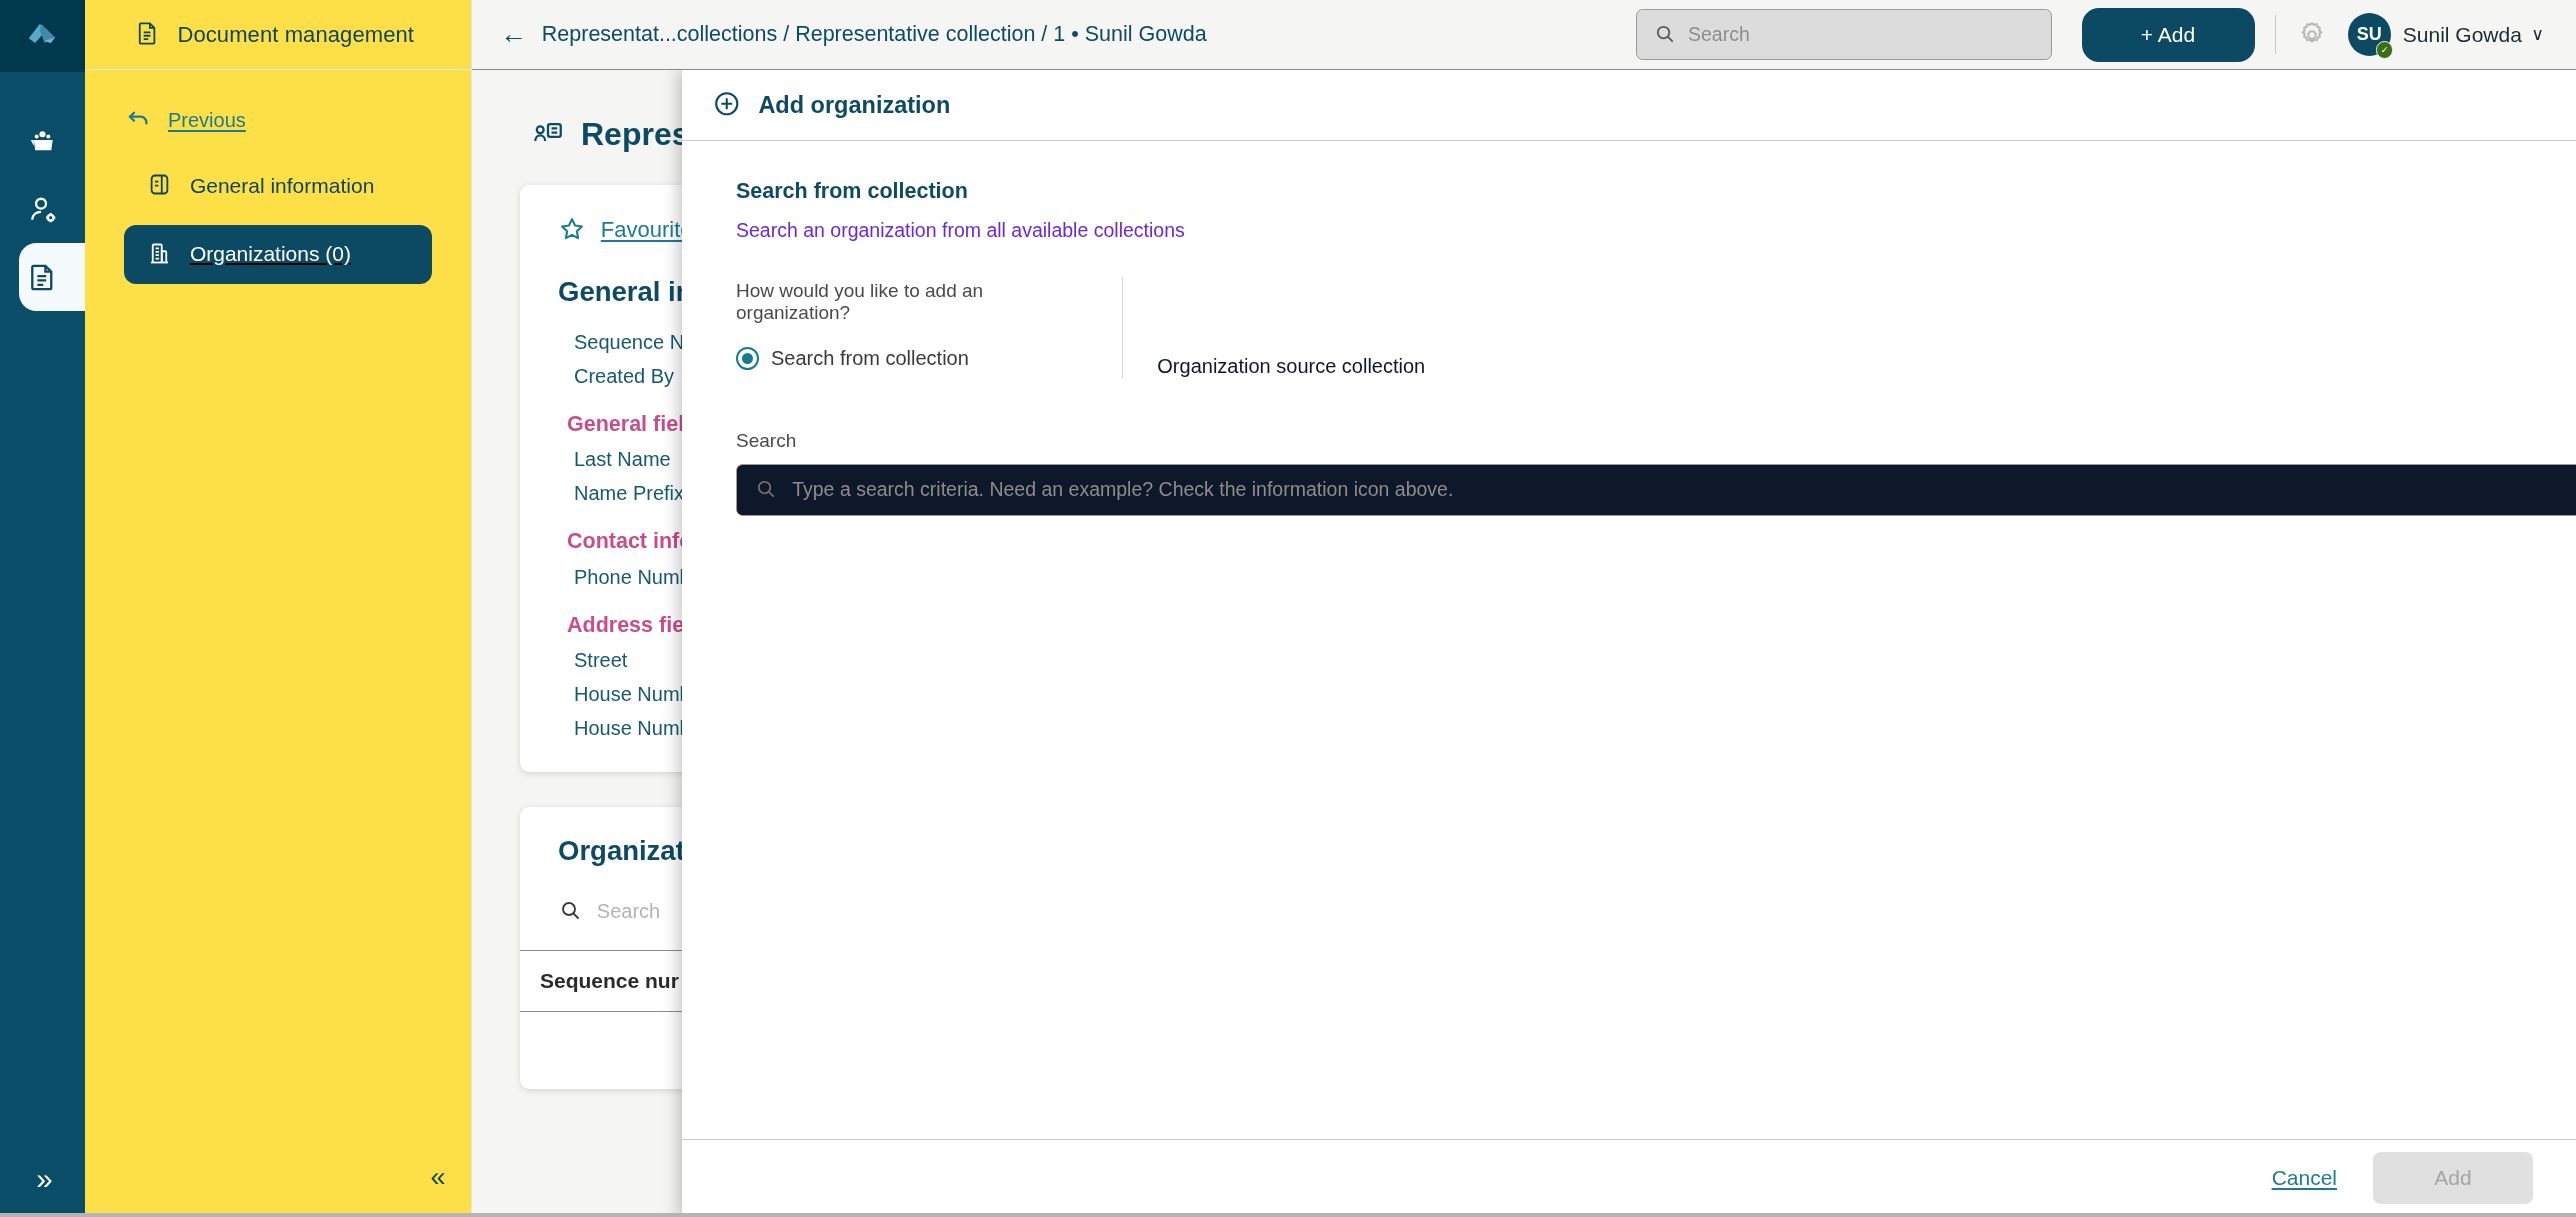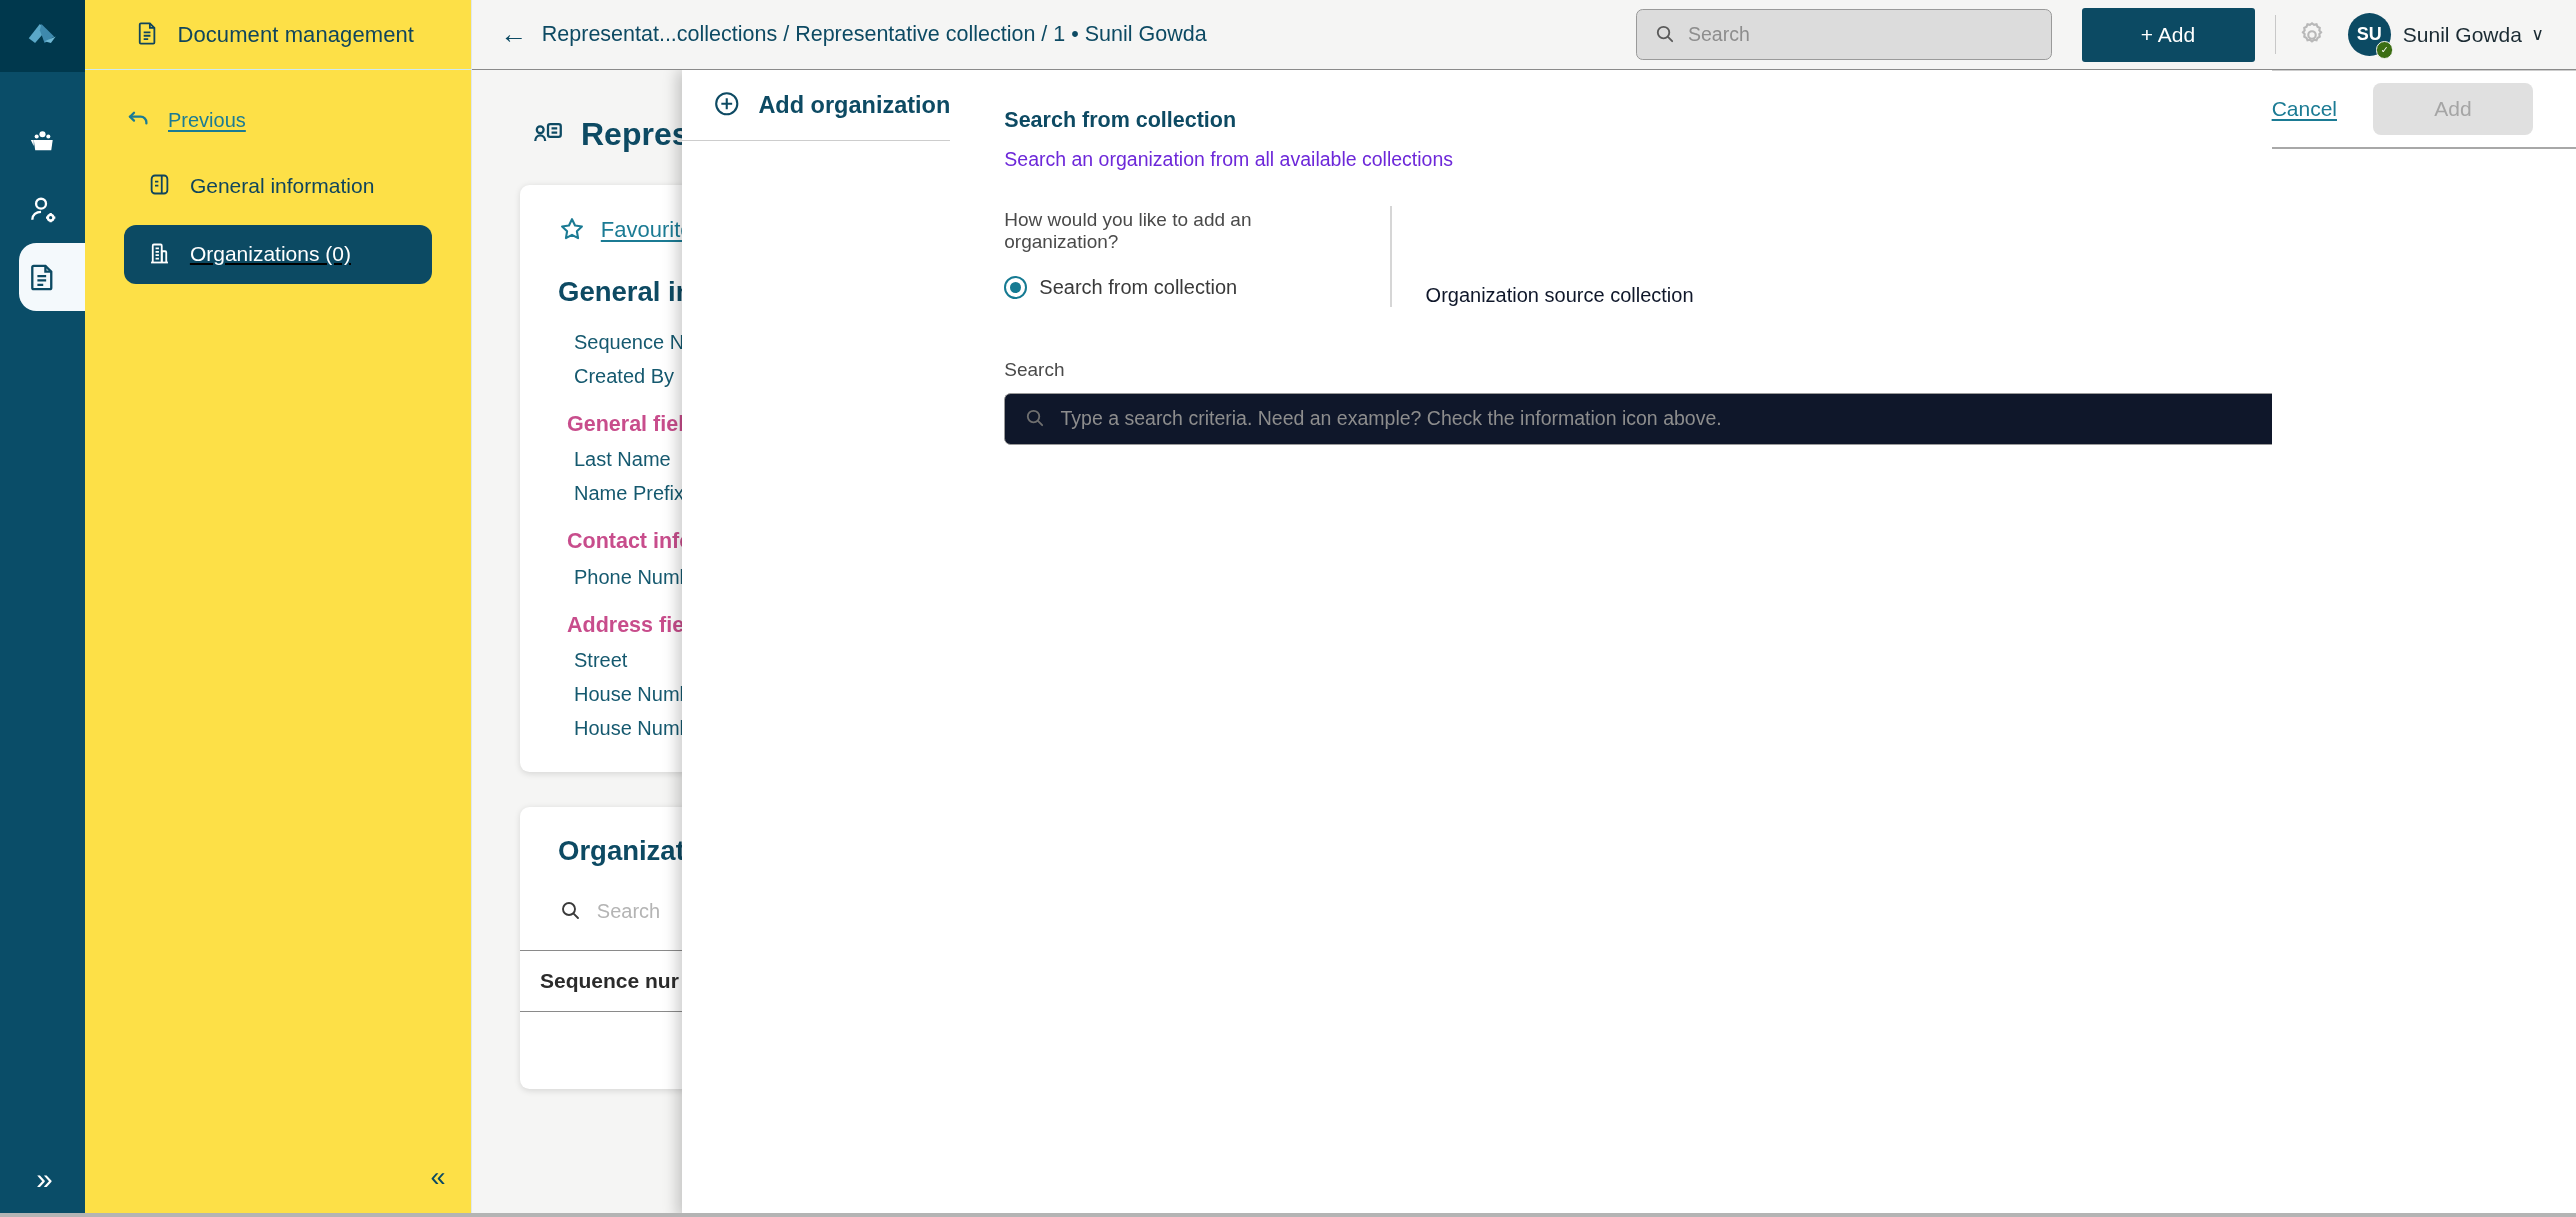--- a/index.html
+++ b/index.html
@@ -117,21 +117,21 @@
   }
   .top-search input {
     border: none; outline: none; background: transparent;
     font-size: 19.5px; color: #5a5a5a; width: 100%;
     font-family: "Liberation Sans", sans-serif;
   }
   .top-search input::placeholder { color: #8d8d8d; }
   .add-btn {
     height: 54px; min-width: 173px;
     background: #0c4a63; color: #ffffff;
-    border: none; border-radius: 3px;
+    border: none; border-radius: 17px;
     font-size: 21px; font-family: "Liberation Sans", sans-serif;
     display: flex; align-items: center; justify-content: center; gap: 8px;
     cursor: pointer;
   }
   .top-divider {
     width: 1.3px; height: 39px; background: #c8c8c8;
     margin: 0 20px;
   }
   .gear-btn { cursor: pointer; display: flex; align-items: center; }
   .avatar-wrap {
@@ -226,21 +226,21 @@
     font-size: 21px; font-weight: bold; color: #2b2b2b;
     white-space: nowrap;
   }
 
   
   .modal {
     position: absolute; left: 682px; top: 70px;
     width: 1894px; height: 1148px;
     background: #ffffff;
     box-shadow: -4px 0 14.8px rgba(0,0,0,.22);
-    display: flex; 
+    display: flex; flex-direction: column;
   }
   .modal-head {
     height: 71px; flex: none;
     display: flex; align-items: center; gap: 17.4px;
     padding-left: 29.5px;
     border-bottom: 1.3px solid #cdcdcd;
   }
   .modal-head .ttl {
     font-size: 23.5px; color: #0d4a63; font-weight: bold;
   }

